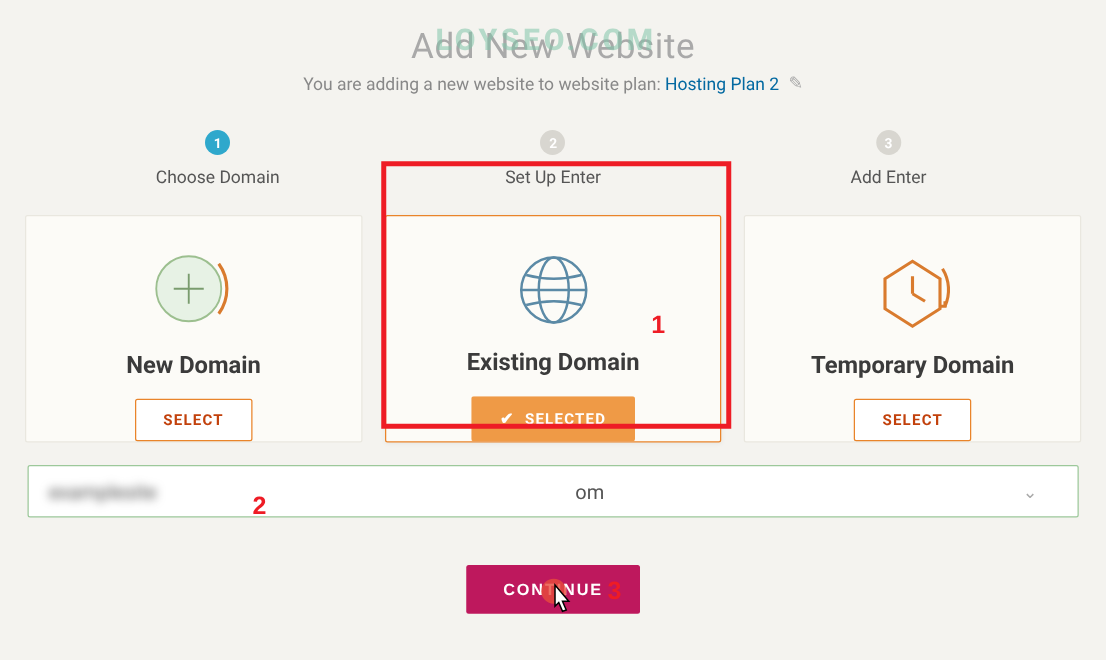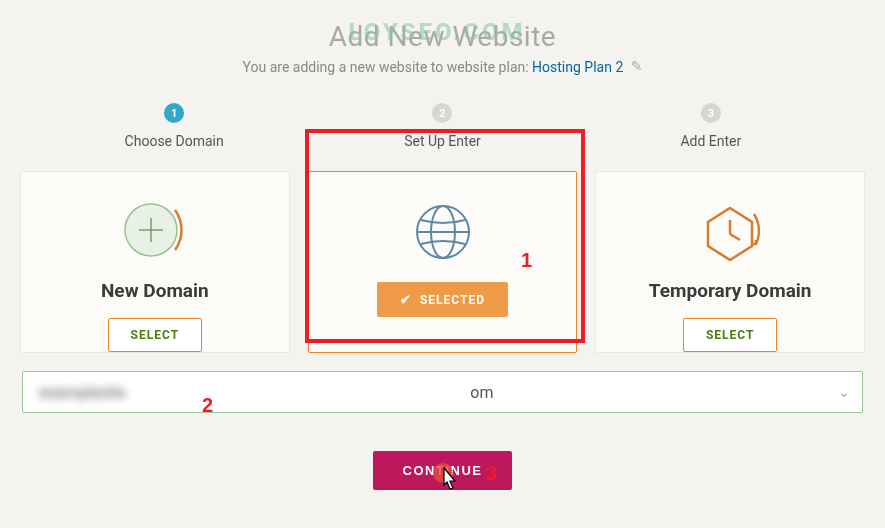--- a/index.html
+++ b/index.html
@@ -101,21 +101,21 @@
     font-weight: 700;
     letter-spacing: 1px;
     padding: 9px 22px;
     border-radius: 2px;
     cursor: pointer;
     border: 1px solid transparent;
     display:inline-flex; align-items:center; gap:8px;
   }
   .btn-outline {
     background: #fff;
-    color: #4d7c0f;
+    color: #c2410c;
     border: 1px solid #e9842a;
   }
   .btn-solid {
     background: #ef9a46;
     color: #fff;
   }
   .btn-solid .check {
     font-size: 13px;
   }
 
@@ -140,21 +140,21 @@
 
   .domain-section { margin: 18px 22px 0 22px; }
   .domain-label { font-size: 15px; color: #666; margin-bottom: 10px; }
   .domain-select {
     width: 100%;
     border: 1px solid #9cc89a;
     background: #fff;
     border-radius: 2px;
     height: 42px;
     display:flex; align-items:center; justify-content:space-between;
-    padding: 0 12px 0 16px;
+    padding: 0 32px 0 16px;
   }
   .domain-value {
     font-size: 16px;
     filter: blur(4px);
     color:#555;
   }
   .chev { color:#aaa; font-size:14px; }
 
   .continue-wrap { text-align:center; margin-top: 38px; position:relative; }
   .btn-continue {
@@ -226,20 +226,21 @@
   <div class="card selected">
     <div class="icon-wrap">
       <svg width="60" height="60" viewBox="0 0 60 60">
         <circle cx="30" cy="30" r="26" fill="none" stroke="#5b8aa6" stroke-width="2"></circle>
         <ellipse cx="30" cy="30" rx="12" ry="26" fill="none" stroke="#5b8aa6" stroke-width="2"></ellipse>
         <line x1="4" y1="30" x2="56" y2="30" stroke="#5b8aa6" stroke-width="2"></line>
         <path d="M8 18 Q30 24 52 18" fill="none" stroke="#5b8aa6" stroke-width="2"></path>
         <path d="M8 42 Q30 36 52 42" fill="none" stroke="#5b8aa6" stroke-width="2"></path>
       </svg>
     </div>
+    <h3>Existing Domain</h3>
     <div class="btn btn-solid">
       <span class="check">✔</span>
       <span>SELECTED</span>
     </div>
   </div>
 
   <div class="card">
     <div class="icon-wrap">
       <svg width="72" height="64" viewBox="0 0 72 64">
         <polygon points="36,8 58,22 58,46 36,60 14,46 14,22" fill="none" stroke="#d97b2e" stroke-width="2.5"></polygon>

